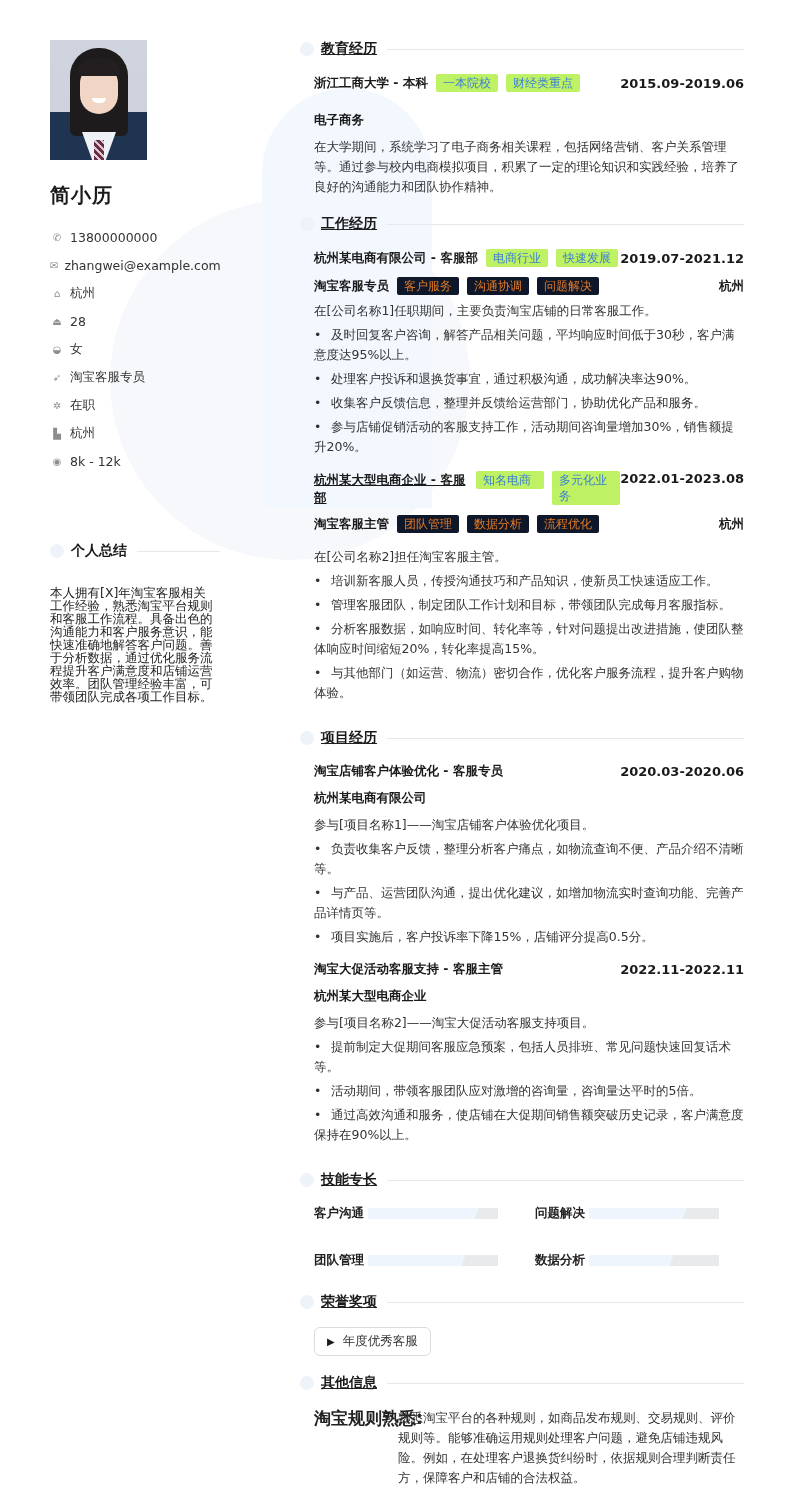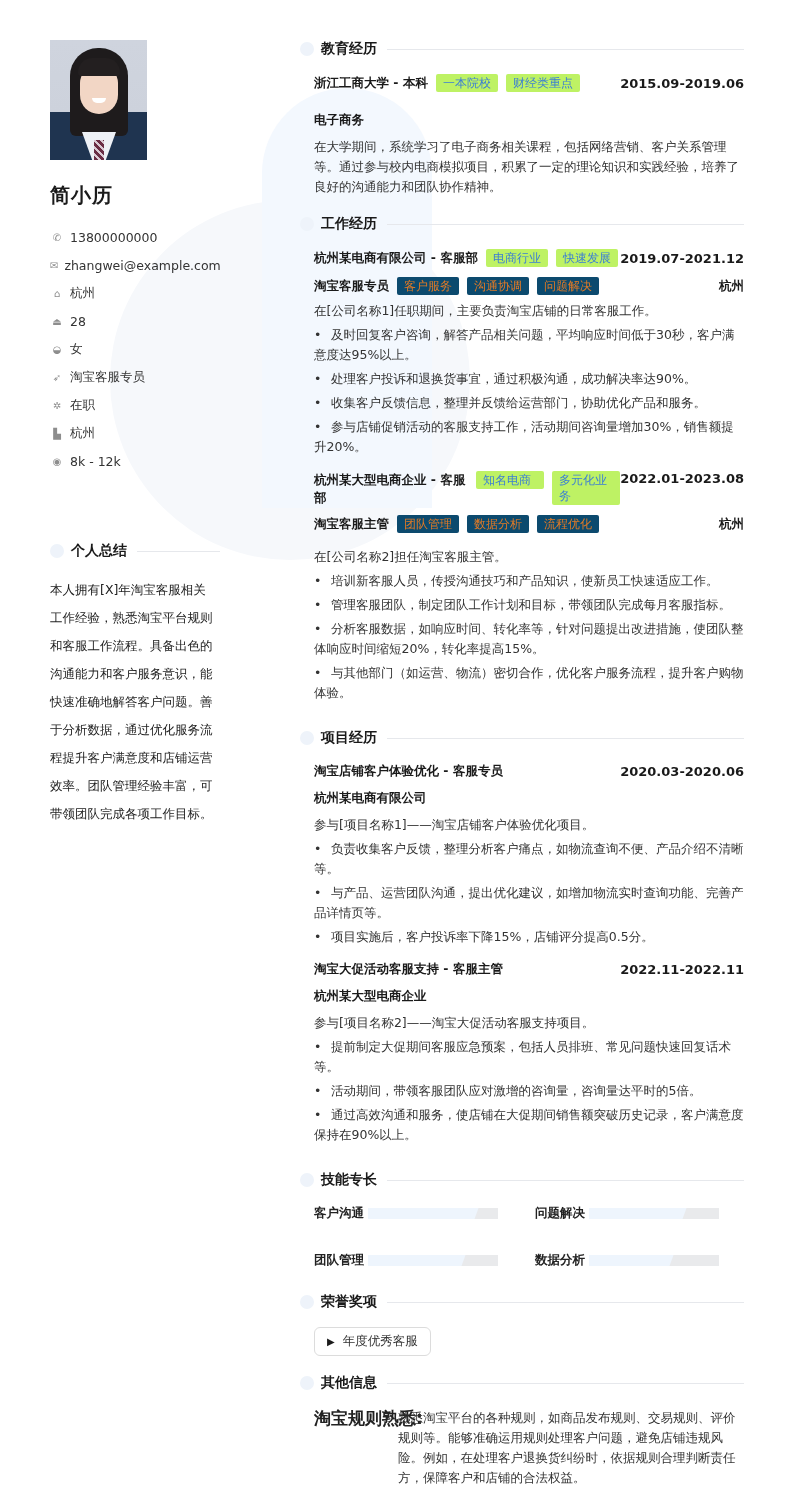--- a/index.html
+++ b/index.html
@@ -20,39 +20,39 @@
   .photo .smile { position: absolute; left: 42px; top: 58px; width: 14px; height: 5px; border-radius: 0 0 8px 8px; background: #fff; }
   .photo .shirt { position: absolute; left: 32px; top: 92px; width: 34px; height: 28px; background: #eef1f6; clip-path: polygon(0 0, 100% 0, 70% 100%, 30% 100%); }
   .photo .tie { position: absolute; left: 44px; top: 100px; width: 10px; height: 20px; background: repeating-linear-gradient(45deg, #6a2d44 0 3px, #d9c9d3 3px 5px); }
 
   .name { font-size: 20px; font-weight: bold; margin-top: 22px; color: #1a1a1a; letter-spacing: 1px; }
   .contact { margin-top: 14px; }
   .contact-item { display: flex; align-items: center; height: 28px; font-size: 12.5px; color: #333; }
   .contact-item .ci { width: 14px; height: 14px; margin-right: 6px; color: #8d8d8d; font-size: 10px; display: flex; align-items: center; justify-content: center; }
 
   .summary { position: absolute; left: 50px; top: 540px; width: 170px; }
-  .summary-text { margin-top: 14px; font-size: 12.5px; line-height: 28px; color: #222; width: 163px; }
+  .summary-text { margin-top: 24px; font-size: 12.5px; line-height: 13px; color: #222; width: 163px; }
 
   
   .sec-h { display: flex; align-items: center; height: 22px; }
   .sec-h .dot { width: 14px; height: 14px; border-radius: 50%; background: #eef3fa; margin-right: 7px; }
   .sec-h .t { font-size: 14px; font-weight: bold; color: #1a1a1a; white-space: nowrap; }
   .sec-h .line { flex: 1; height: 1px; background: #e6e8ec; margin-left: 10px; }
 
   .main { position: absolute; left: 314px; top: 38px; width: 430px; }
-  .main .sec-h { margin-left: 0; }
+  .main .sec-h { margin-left: 0; text-decoration: underline; }
   .main .sec-h .dot { margin-left: -14px; }
 
   .row { display: flex; align-items: center; justify-content: space-between; }
   .row-left { display: flex; align-items: flex-end; }
   .b { font-weight: bold; font-size: 12.5px; color: #1a1a1a; }
   .date { font-weight: bold; font-size: 13px; color: #1a1a1a; }
   .tag { display: inline-block; font-size: 12px; padding: 1px 7px; margin-left: 8px; border-radius: 2px; line-height: 16px; }
   .tag.blue { background: #bef264; color: #3c7fd3; }
-  .tag.orange { background: #0c4a6e; color: #e27a25; }
+  .tag.orange { background: #0f172a; color: #e27a25; }
   .p { font-size: 12.5px; line-height: 20px; color: #333; }
   ul.bullets { list-style: none; }
   ul.bullets li { font-size: 12.5px; line-height: 20px; color: #333; margin-top: 4px; }
   ul.bullets li .bl { display: inline-block; width: 17px; }
 
   .skill-grid { display: grid; grid-template-columns: 221px 209px; row-gap: 30px; margin-top: 14px; }
   .skill { display: flex; align-items: center; }
   .skill .sl { font-size: 12.5px; font-weight: bold; width: 54px; color: #222; }
   .skill .bar { width: 130px; height: 11px; background: #e9eaec; position: relative; }
   .skill .fill { position: absolute; left: 0; top: 0; height: 100%; background: #eef5fd; clip-path: polygon(0 0, 100% 0, calc(100% - 4px) 100%, 0 100%); }
@@ -181,21 +181,21 @@
           <li><span class="bl">•</span><span>及时回复客户咨询，解答产品相关问题，平均响应时间低于30秒，客户满意度达95%以上。</span></li>
           <li><span class="bl">•</span><span>处理客户投诉和退换货事宜，通过积极沟通，成功解决率达90%。</span></li>
           <li><span class="bl">•</span><span>收集客户反馈信息，整理并反馈给运营部门，协助优化产品和服务。</span></li>
           <li><span class="bl">•</span><span>参与店铺促销活动的客服支持工作，活动期间咨询量增加30%，销售额提升20%。</span></li>
         </ul>
       </div>
 
       <div style="margin-top:14px;">
         <div class="row" style="align-items:flex-start;">
           <div class="row-left" style="align-items:flex-start;">
-            <span class="b" style="width:152px;line-height:18px;">杭州某大型电商企业 - 客服部</span>
+            <span class="b" style="width:152px;line-height:18px;text-decoration:underline;">杭州某大型电商企业 - 客服部</span>
             <span class="tag blue" style="width:68px;margin-left:10px;">知名电商</span>
             <span class="tag blue" style="width:68px;">多元化业务</span>
           </div>
           <span class="date">2022.01-2023.08</span>
         </div>
         <div class="row" style="margin-top:8px;">
           <div class="row-left">
             <span class="b">淘宝客服主管</span>
             <span class="tag orange">团队管理</span>
             <span class="tag orange">数据分析</span>

